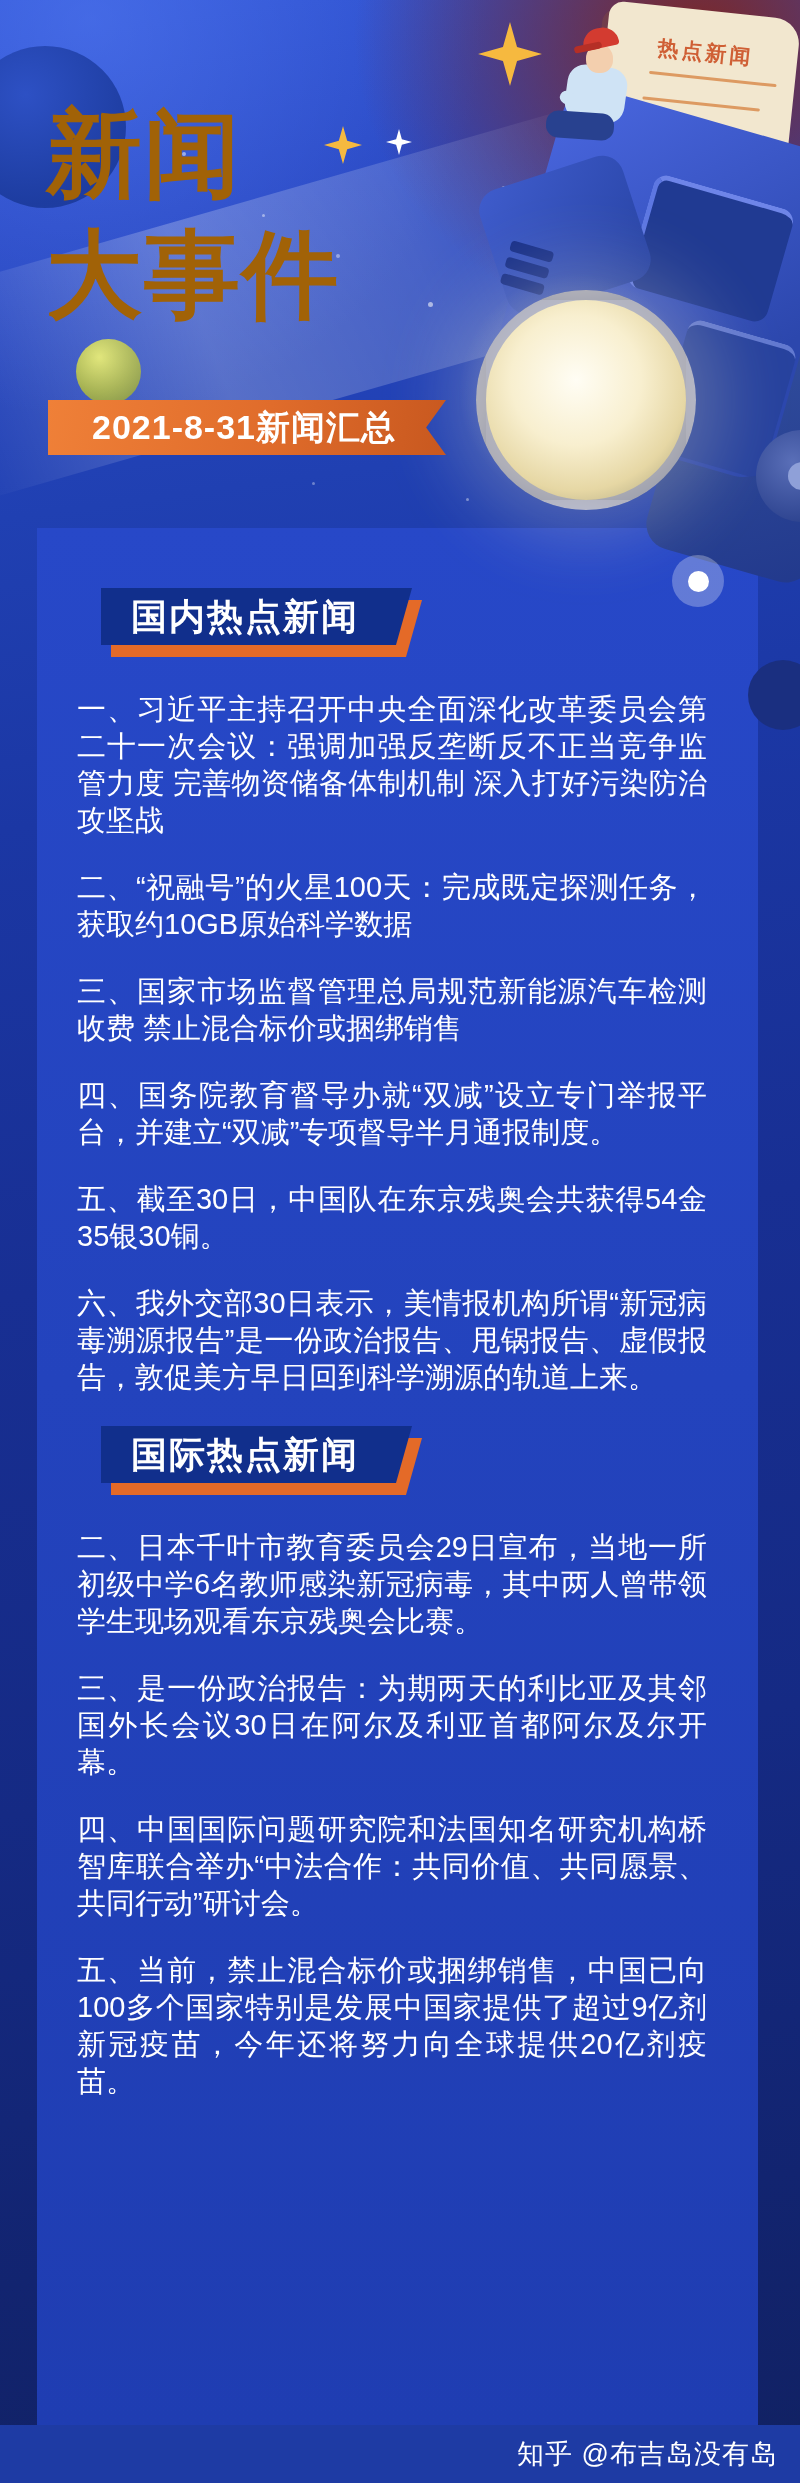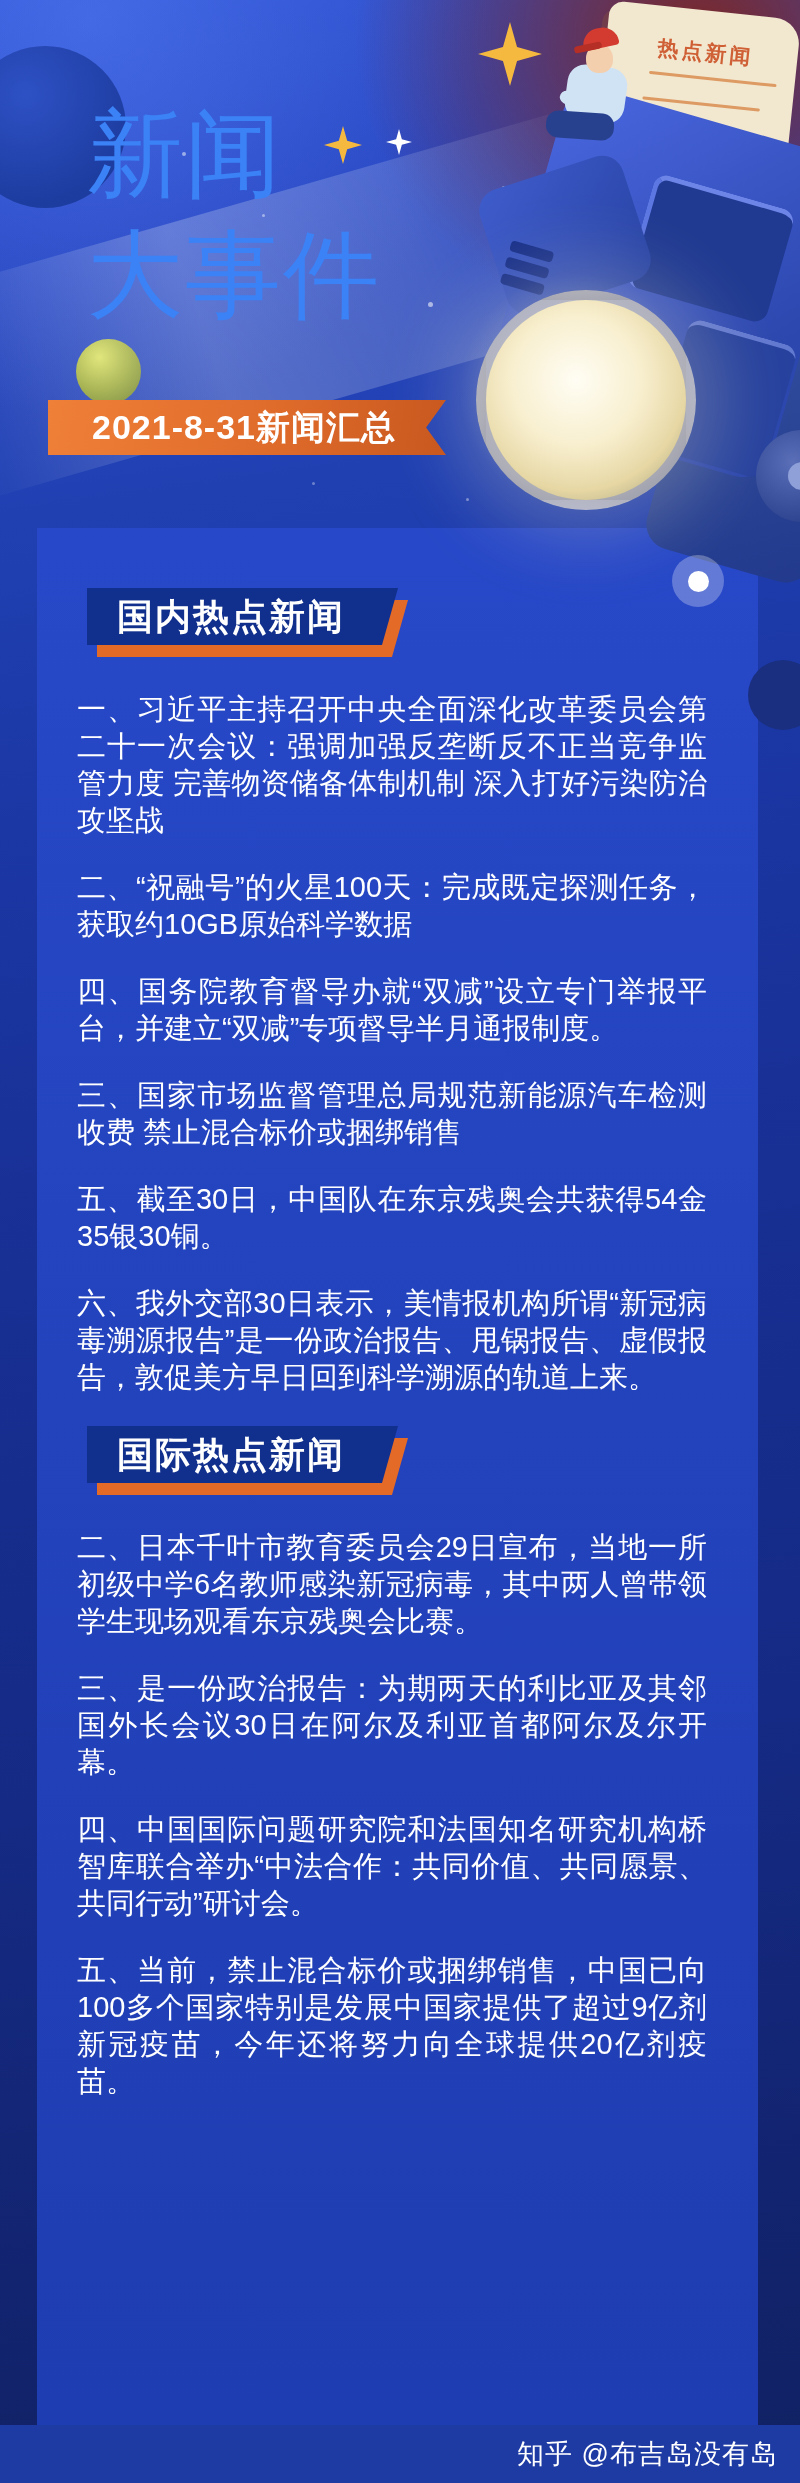--- a/index.html
+++ b/index.html
@@ -18,21 +18,21 @@
     background:radial-gradient(circle at 38% 30%,#2c4fc2,#1b3a9c 72%);opacity:.92;}
   .circle-olive{left:76px;top:339px;width:65px;height:65px;border-radius:50%;
     background:radial-gradient(circle at 36% 28%,#dce266,#9aa83c 55%,#71832a 90%);}
   .beam{left:-110px;top:84px;width:780px;height:215px;transform:rotate(-16deg);transform-origin:100% 50%;
     background:linear-gradient(265deg,rgba(255,255,255,0) 4%,rgba(255,255,255,.16) 34%,rgba(255,255,255,.24) 62%,rgba(255,255,255,0) 96%);}
   .sparkle-dot{background:#fff;border-radius:50%;}
   .star{clip-path:polygon(50% 0%,61% 39%,100% 50%,61% 61%,50% 100%,39% 61%,0% 50%,39% 39%);}
   .star.gold{background:#f6b93f;}
   .star.white{background:#ffffff;}
   
-  .poster-title{left:46px;top:94px;color:#3b82f6;font-weight:400;font-size:96px;line-height:1.26;letter-spacing:2px;z-index:6;margin-left:41px;}
+  .poster-title{left:46px;top:94px;color:#a16207;font-weight:700;font-size:96px;line-height:1.26;letter-spacing:2px;z-index:6;}
   .ribbon{left:48px;top:400px;width:398px;height:55px;z-index:6;
     background:linear-gradient(100deg,#ef8038 0%,#e06c2b 55%,#c8581f 100%);
     clip-path:polygon(0 0,100% 0,95% 50%,100% 100%,0 100%);}
   .ribbon span{display:block;padding-left:44px;line-height:55px;color:#fff;font-weight:700;font-size:34px;letter-spacing:1px;}
   
   .illus{right:0;top:0;width:430px;height:740px;z-index:4;}
   .illus *{position:absolute;}
   .scroll{left:232px;top:10px;width:192px;height:152px;background:#f2e7cf;border-radius:14px 26px 14px 48px;
     transform:rotate(6deg);box-shadow:-6px 8px 0 rgba(150,90,50,.25);}
   .scroll-tag{left:52px;top:28px;color:#cf5f35;font-weight:700;font-size:21px;letter-spacing:3px;white-space:nowrap;}
@@ -64,21 +64,21 @@
   .head{left:216px;top:44px;width:27px;height:29px;border-radius:50% 50% 45% 45%;background:#f3cfae;}
   .shirt{left:196px;top:66px;width:60px;height:56px;border-radius:18px;background:#cfe3f5;transform:rotate(8deg);}
   .arm{left:188px;top:98px;width:44px;height:13px;border-radius:8px;background:#cfe3f5;transform:rotate(28deg);}
   .pants{left:176px;top:112px;width:68px;height:27px;border-radius:12px;background:#28418f;transform:rotate(4deg);}
   
   .panel{left:37px;top:528px;width:721px;height:1897px;z-index:3;
     background:linear-gradient(180deg,#2748c8 0%,#2343bd 45%,#1f3db2 100%);
     padding-top:60px;box-sizing:border-box;}
   .panel-dot-outer{left:672px;top:555px;width:52px;height:52px;border-radius:50%;background:rgba(255,255,255,.28);z-index:5;}
   .panel-dot-inner{left:688px;top:571px;width:21px;height:21px;border-radius:50%;background:#fff;z-index:5;}
-  .section-header{position:relative;margin-left:50px;width:311px;height:57px;margin-bottom:46px;}
+  .section-header{position:relative;margin-left:64px;width:311px;height:57px;margin-bottom:46px;}
   .sh-orange{position:absolute;left:10px;top:12px;width:100%;height:100%;background:#e46a28;
     clip-path:polygon(0 0,100% 0,calc(100% - 16px) 100%,0 100%);}
   .sh-blue{position:absolute;left:0;top:0;width:100%;height:100%;background:#112f8c;
     clip-path:polygon(0 0,100% 0,calc(100% - 16px) 100%,0 100%);
     color:#fff;font-size:36px;font-weight:700;letter-spacing:2px;line-height:57px;padding-left:30px;box-sizing:border-box;}
   .news-item{margin:0 43px 30px 40px;width:630px;color:#fff;font-size:29px;line-height:37px;
     font-weight:500;text-align:justify;}
   .section2{margin-top:0;}
   
   .footer{left:0;top:2425px;width:800px;height:58px;background:#1e3ba4;z-index:7;}
@@ -147,22 +147,22 @@
   <span>2021-8-31新闻汇总</span>
 </div>
 
 <div class="abs panel">
   <div class="section-header">
     <div class="sh-orange"></div>
     <div class="sh-blue">国内热点新闻</div>
   </div>
   <p class="news-item">一、习近平主持召开中央全面深化改革委员会第二十一次会议：强调加强反垄断反不正当竞争监管力度 完善物资储备体制机制 深入打好污染防治攻坚战</p>
   <p class="news-item">二、“祝融号”的火星100天：完成既定探测任务，获取约10GB原始科学数据</p>
+  <p class="news-item">三、国家市场监督管理总局规范新能源汽车检测收费 禁止混合标价或捆绑销售</p>
   <p class="news-item">四、国务院教育督导办就“双减”设立专门举报平台，并建立“双减”专项督导半月通报制度。</p>
-  <p class="news-item">三、国家市场监督管理总局规范新能源汽车检测收费 禁止混合标价或捆绑销售</p>
   <p class="news-item">五、截至30日，中国队在东京残奥会共获得54金35银30铜。</p>
   <p class="news-item">六、我外交部30日表示，美情报机构所谓“新冠病毒溯源报告”是一份政治报告、甩锅报告、虚假报告，敦促美方早日回到科学溯源的轨道上来。</p>
 
   <div class="section-header section2">
     <div class="sh-orange"></div>
     <div class="sh-blue">国际热点新闻</div>
   </div>
   <p class="news-item">二、日本千叶市教育委员会29日宣布，当地一所初级中学6名教师感染新冠病毒，其中两人曾带领学生现场观看东京残奥会比赛。</p>
   <p class="news-item">三、是一份政治报告：为期两天的利比亚及其邻国外长会议30日在阿尔及利亚首都阿尔及尔开幕。</p>
   <p class="news-item">四、中国国际问题研究院和法国知名研究机构桥智库联合举办“中法合作：共同价值、共同愿景、共同行动”研讨会。</p>

